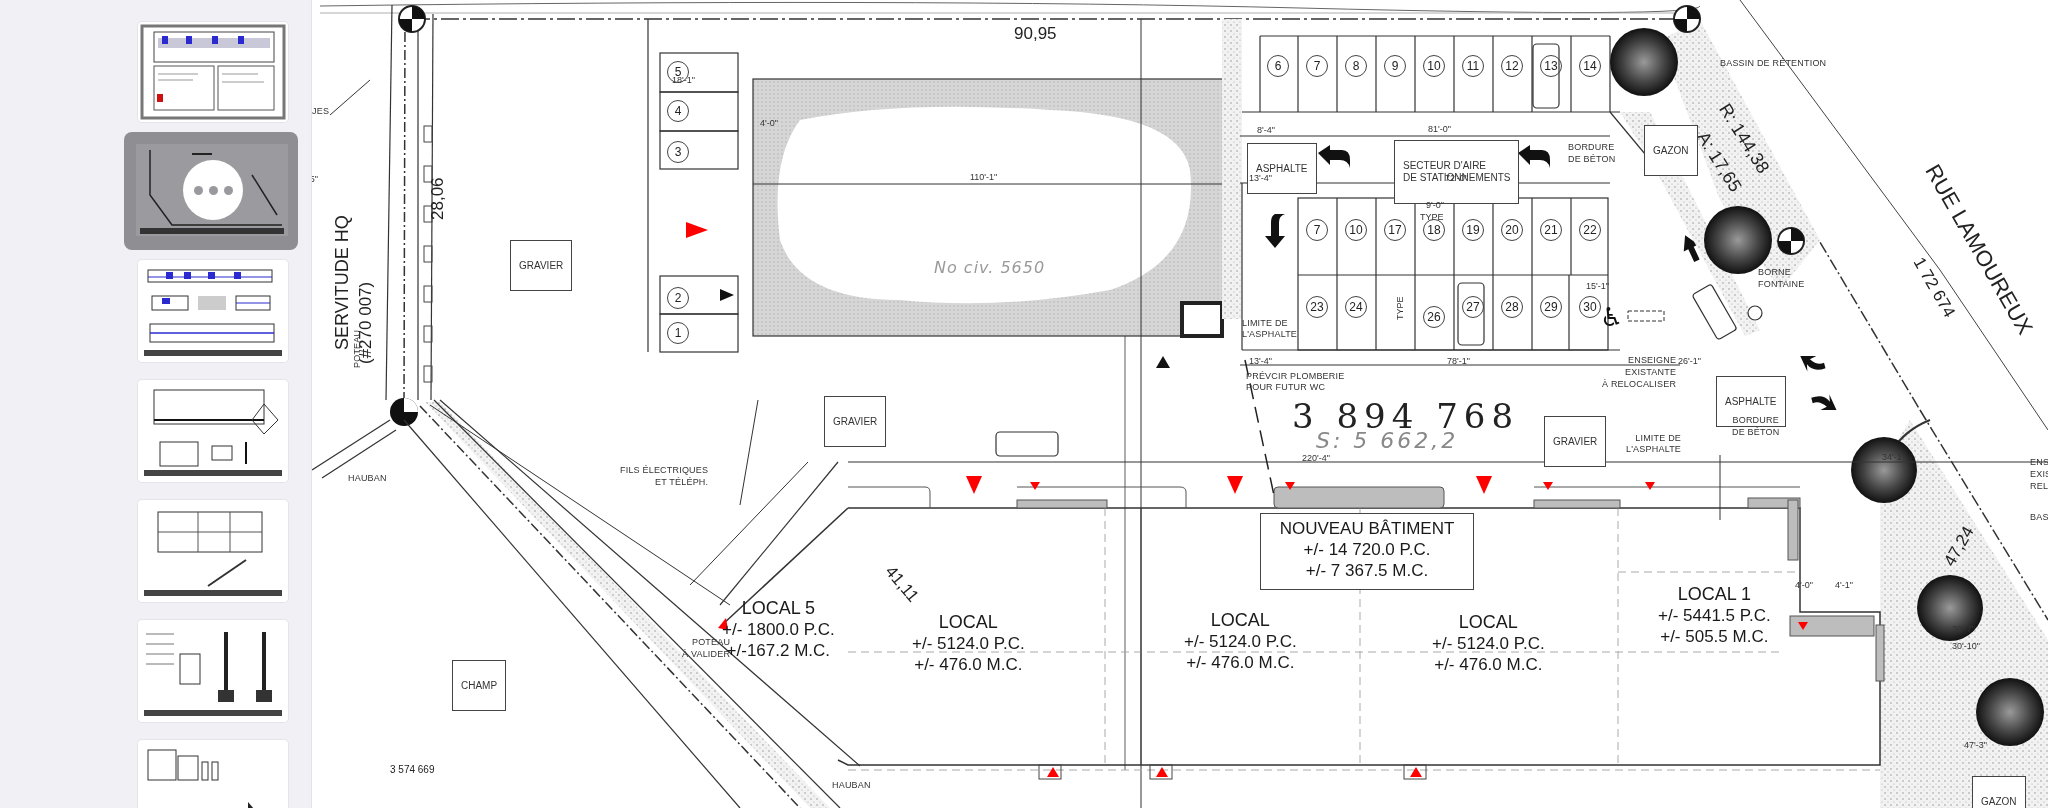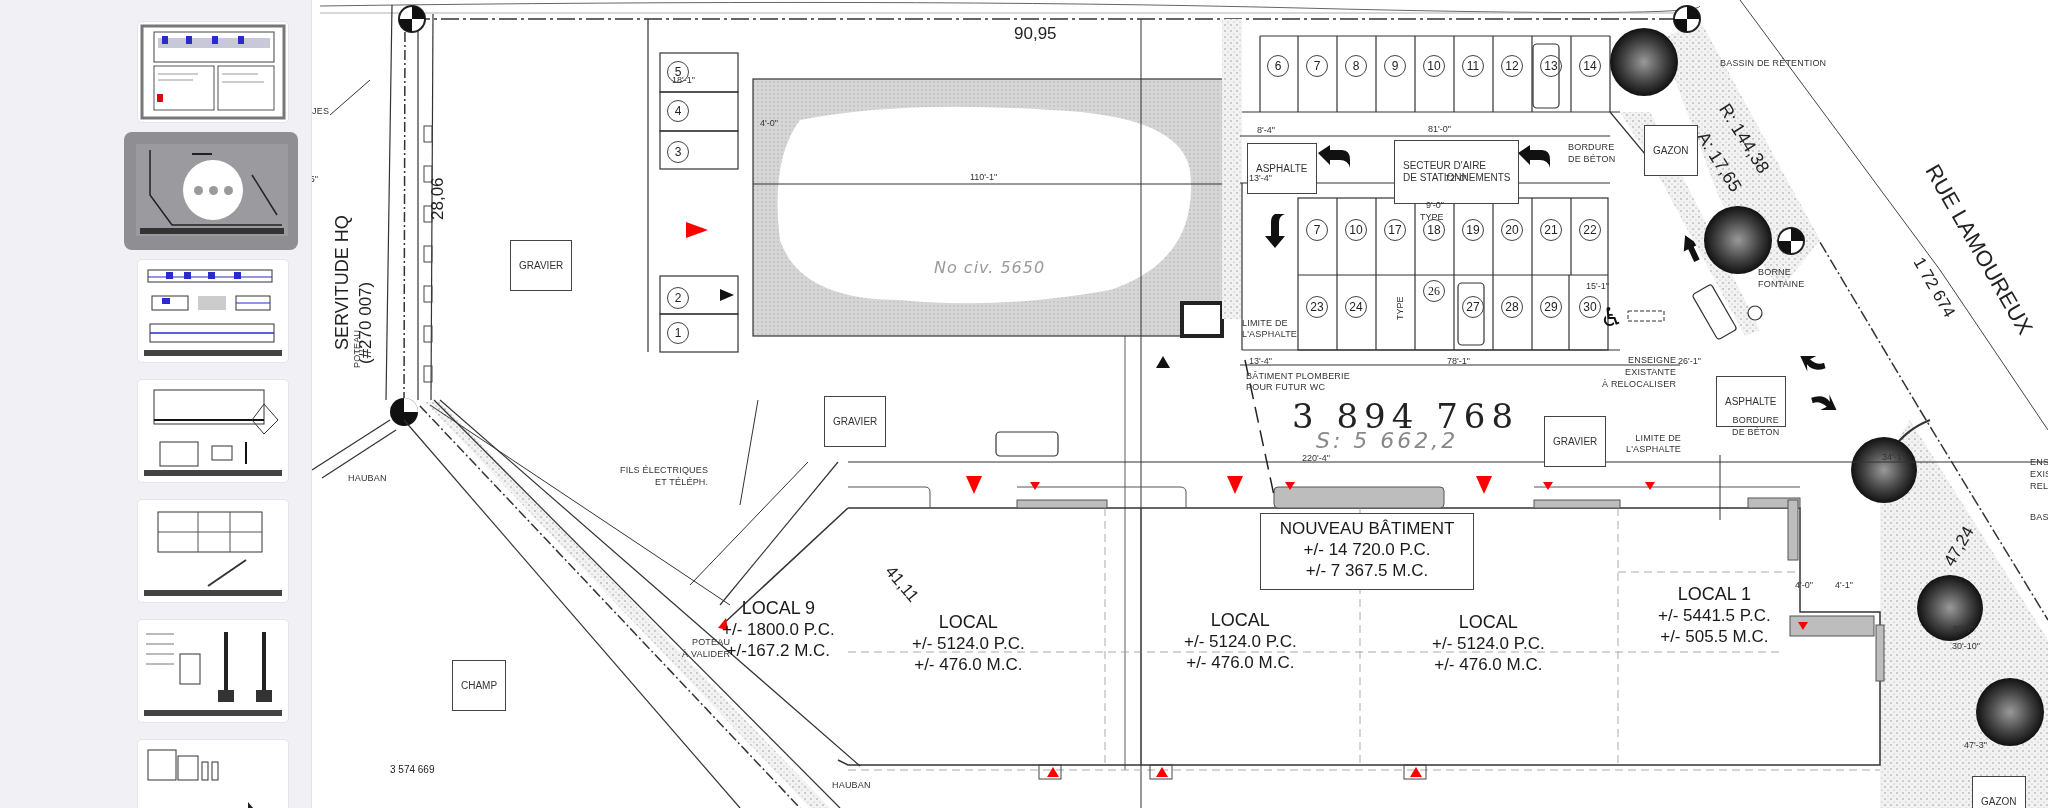--- a/index.html
+++ b/index.html
@@ -366,42 +366,42 @@
     <div class="stall-num" style="left:1033px;top:219px;">10</div>
     <div class="stall-num" style="left:1072px;top:219px;">17</div>
     <div class="stall-num" style="left:1111px;top:219px;">18</div>
     <div class="stall-num" style="left:1150px;top:219px;">19</div>
     <div class="stall-num" style="left:1189px;top:219px;">20</div>
     <div class="stall-num" style="left:1228px;top:219px;">21</div>
     <div class="stall-num" style="left:1267px;top:219px;">22</div>
 
     <div class="stall-num" style="left:994px;top:296px;">23</div>
     <div class="stall-num" style="left:1033px;top:296px;">24</div>
-    <div class="stall-num" style="left:1111px;top:280px;font-family:Liberation Serif, serif;">26</div>
+    <div class="stall-num" style="left:1111px;top:306px;">26</div>
     <div class="stall-num" style="left:1150px;top:296px;">27</div>
     <div class="stall-num" style="left:1189px;top:296px;">28</div>
     <div class="stall-num" style="left:1228px;top:296px;">29</div>
     <div class="stall-num" style="left:1267px;top:296px;">30</div>
     <div class="rot dim" style="left:1083px;top:320px;transform:rotate(-90deg);">TYPE</div>
     <div class="lbl dim" style="left:1108px;top:212px;">TYPE</div>
 
     <div class="lbl civic" style="left:622px;top:258px;">No civ. 5650</div>
 
     <div class="lbl lot" style="left:980px;top:396px;text-align:center;">3 894 768</div>
     <div class="lbl area" style="left:1004px;top:428px;">S: 5 662,2</div>
     <div class="lbl" style="left:78px;top:764px;font-size:10px;">3 574 669</div>
 
     <div class="bigbox" style="left:948px;top:513px;width:214px;height:77px;text-align:center;">
       <div>NOUVEAU BÂTIMENT</div>
       <div>+/- 14 720.0 P.C.</div>
       <div>+/- 7 367.5 M.C.</div>
     </div>
 
     <div class="local" style="left:410px;top:598px;">
-      <div class="ttl">LOCAL 9</div>
+      <div class="ttl">LOCAL 5</div>
       <div>+/- 1800.0 P.C.</div>
       <div>+/-167.2 M.C.</div>
     </div>
     <div class="local" style="left:600px;top:612px;">
       <div class="ttl">LOCAL</div>
       <div>+/- 5124.0 P.C.</div>
       <div>+/- 476.0 M.C.</div>
     </div>
     <div class="local" style="left:872px;top:610px;">
       <div class="ttl">LOCAL</div>
@@ -447,21 +447,21 @@
     </div>
     <div class="lbl small" style="left:930px;top:318px;line-height:11px;">
       <div>LIMITE DE</div>
         <div>L'ASPHALTE</div>
     </div>
     <div class="lbl small" style="left:1314px;top:433px;line-height:11px;text-align:right;">
       <div>LIMITE DE</div>
         <div>L'ASPHALTE</div>
     </div>
     <div class="lbl small" style="left:934px;top:371px;line-height:11px;">
-      <div>BÂTIMENT PLOMBERIE</div>
+      <div>PRÉVCIR PLOMBERIE</div>
         <div>POUR FUTUR WC</div>
     </div>
     <div class="lbl small" style="left:1290px;top:354px;line-height:12px;text-align:right;">
       <div>ENSEIGNE</div>
         <div>EXISTANTE</div>
         <div>À RELOCALISER</div>
     </div>
     <div class="lbl small" style="left:1718px;top:456px;line-height:12px;">
       <div>ENS</div>
         <div>EXIS</div>

